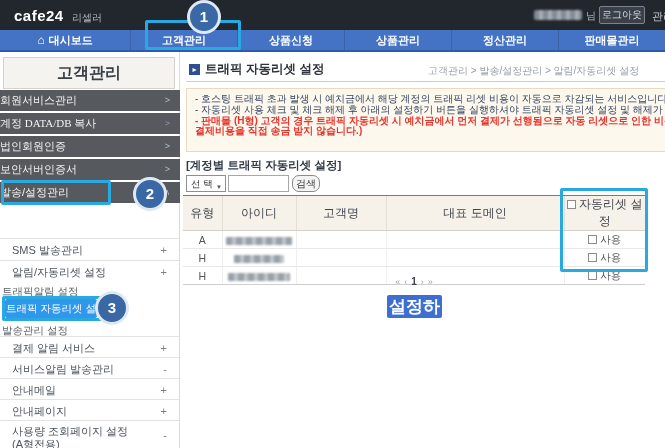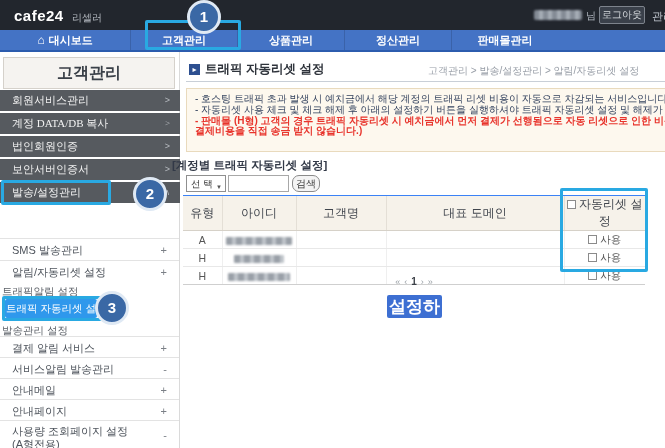--- a/index.html
+++ b/index.html
@@ -24,21 +24,21 @@
   .nav-tab { height:20px; line-height:20px; text-align:center; color:#fff; font-size:11px; font-weight:bold; }
   .nav-tab + .nav-tab { border-left:1px solid rgba(0,0,0,.14); }
   .nav-tab .home-glyph { font-size:12px; margin-right:4px; font-weight:normal; }
 
   
   .sidebar { position:absolute; left:0; top:52px; width:180px; height:396px; background:#fff; border-right:1px solid #dadada; }
   .sb-title { position:absolute; left:3px; top:5px; width:172px; height:32px; background:#f5f3f0;
     border:1px solid #d5d1cb; text-align:center; line-height:30px; font-size:16px; font-weight:bold; color:#3a4048; }
   .sb-dark { position:absolute; left:0; width:180px; height:21px; background:#565a5f; color:#f2f2f2;
     font-size:11px; line-height:21px; }
-  .sb-dark .lbl { margin-left:12px; }
+  .sb-dark .lbl { margin-left:0; }
   .sb-dark .chev { position:absolute; right:10px; top:0; color:#b9bdc2; font-size:9px; }
   .sb-sub { position:absolute; left:0; width:179px; background:#fff; color:#4e545c; font-size:11px; }
   .sb-sub .lbl { margin-left:12px; }
   .sb-sub .suffix { position:absolute; right:12px; top:0; color:#7a7f86; }
   .sb-sub.group { border-top:1px solid #e3e3e3; height:22px; line-height:22px; }
   .sb-sub.leaf { height:16px; line-height:16px; font-size:10.5px; color:#5a5f66; }
   .sb-sub.leaf .lbl { margin-left:2px; }
   .sb-selected { position:absolute; left:5px; top:247px; width:92px; height:19px; background:#2f98ec;
     border-radius:2px; color:#fff; font-size:10.5px; line-height:19px; text-align:center; }
   .sb-two-line { line-height:13px !important; padding-top:4px; height:34px !important; }
@@ -49,21 +49,21 @@
     color:#fff; font-size:8px; line-height:11px; text-align:center; }
   .page-title { position:absolute; left:205px; top:61px; font-size:12.5px; font-weight:bold; color:#2e333b; }
   .breadcrumb { position:absolute; left:428px; top:64px; font-size:10px; color:#979da6; white-space:nowrap; }
   .title-divider { position:absolute; left:186px; top:81px; width:479px; height:1px; background:#c9cfd7; }
 
   .notice { position:absolute; left:186px; top:88px; width:486px; height:64px; background:#fdf8ee;
     border:1px solid #e9dabd; padding:5px 8px; overflow:hidden; }
   .notice div { font-size:10px; line-height:10.8px; color:#33425e; white-space:nowrap; }
   .notice div.red { color:#e8342c; font-weight:bold; }
 
-  .section-label { position:absolute; left:172px; top:158px; font-size:11.5px; font-weight:bold; color:#323947;text-align:right; }
+  .section-label { position:absolute; left:186px; top:158px; font-size:11.5px; font-weight:bold; color:#323947;text-align:right; }
 
   .filter-select { position:absolute; left:186px; top:175px; width:40px; height:17px; border:1px solid #8f8f8f;
     background:#fff; font-size:9.5px; color:#333; line-height:15px; padding-left:4px; }
   .filter-select .caret { position:absolute; right:3px; top:4px; font-size:6px; color:#555; }
   .filter-input { position:absolute; left:228px; top:175px; width:61px; height:17px; border:1px solid #a8a8a8;
     background:#fff; font-size:10px; padding:0 3px; font-family:inherit; }
   .search-btn { position:absolute; left:292px; top:175px; width:28px; height:17px; background:#f4f4f4;
     border:1px solid #8a8a8a; border-radius:7px; font-size:10px; color:#333; text-align:center; line-height:15px; }
 
   table.grid { position:absolute; left:183px; top:195px; width:462px; border-collapse:collapse; table-layout:fixed; }
@@ -107,20 +107,21 @@
     <span class="logo-sub">리셀러</span>
     <span class="user-blur"></span>
     <span class="user-suffix">님</span>
     <span class="logout-btn">로그아웃</span>
     <span class="top-right-clip">관리</span>
   </div>
 
   <div class="nav">
     <div class="nav-tab" style="width:130px;"><span class="home-glyph">⌂</span><span>대시보드</span></div>
     <div class="nav-tab" style="width:107px;">고객관리</div>
+    <div class="nav-tab" style="width:107px;">상품신청</div>
     <div class="nav-tab" style="width:107px;text-align:center;">상품관리</div>
     <div class="nav-tab" style="width:107px;">정산관리</div>
     <div class="nav-tab" style="width:107px;">판매몰관리</div>
   </div>
 
   <div class="sidebar">
     <div class="sb-title">고객관리</div>
 
     <div class="sb-dark" style="top:38px;">
       <span class="lbl">회원서비스관리</span>

